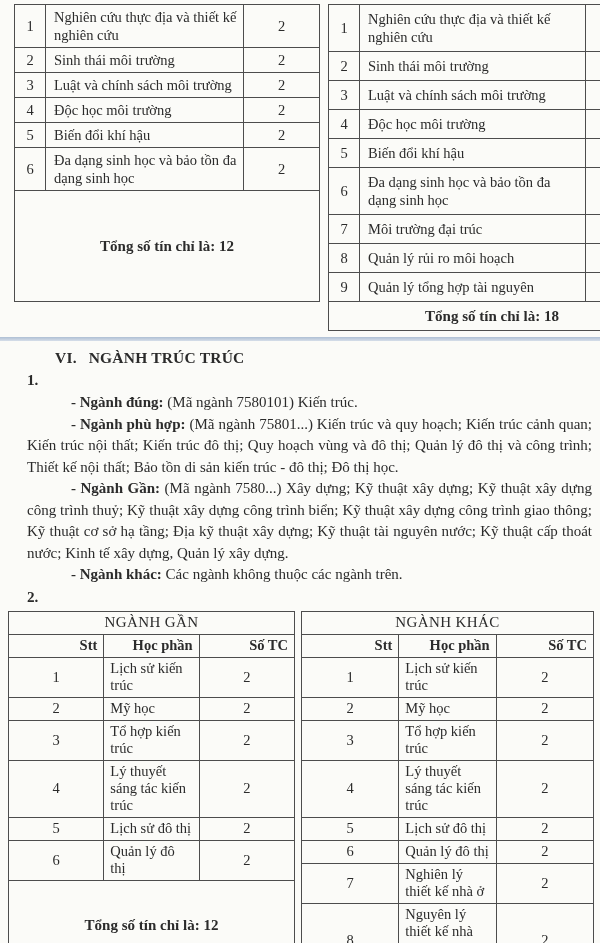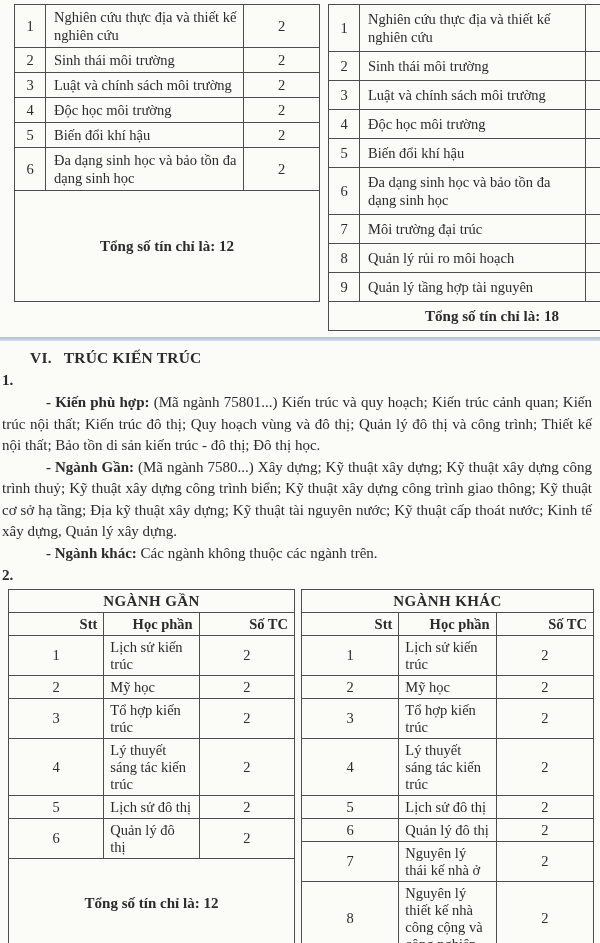--- a/index.html
+++ b/index.html
@@ -44,21 +44,21 @@
   .tbl-top-right .course{width:211px;}
   .tbl-top-right .credits{width:57px;}
 
   
   .divider{
     margin-top:6px;height:4px;width:600px;
     background:linear-gradient(#aebfd4,#d6dee9);
   }
 
   
-  .section{padding:6px 8px 0 2px;}
+  .section{padding:6px 8px 0 27px;}
   .sec-heading{
     display:flex;font-weight:bold;font-size:15.5px;
     margin:2px 0 4px 28px;letter-spacing:.2px;
   }
   .sec-heading .roman{margin-right:12px;}
   .list-head{
     display:flex;font-weight:bold;font-size:15.2px;margin:2px 0 3px 0;
   }
   .list-head .num{width:28px;}
   .paras p{
@@ -69,21 +69,21 @@
 
   
   .bottom-tables{
     display:flex;align-items:flex-start;
     padding:2px 0 0 8px;gap:6px;
   }
   .bottom-tables td,.bottom-tables th{
     line-height:17px;padding:2.5px 6px;
   }
   .group-header{
-    text-align:center;font-weight:bold;font-size:15px;
+    text-align:center;font-weight:normal;font-size:15px;
     letter-spacing:.4px;padding:3px 0;
   }
   .col-header{
     text-align:right;font-weight:bold;font-size:14.5px;padding:2px 0;
   }
   .tbl-bot-left{width:287px;}
   .tbl-bot-left .stt{width:30px;}
   .tbl-bot-left .course{width:207px;}
   .tbl-bot-left .credits{width:50px;}
   .tbl-bot-right{width:293px;}
@@ -177,49 +177,50 @@
           <td class="course">Môi trường đại trúc</td>
           <td class="credits">2</td>
         </tr>
           <tr>
           <td class="stt">8</td>
           <td class="course">Quản lý rủi ro môi hoạch</td>
           <td class="credits">2</td>
         </tr>
           <tr>
           <td class="stt">9</td>
-          <td class="course">Quản lý tầng hợp tài nguyên</td>
+          <td class="course">Quản lý tổng hợp tài nguyên</td>
           <td class="credits">2</td>
         </tr>
         </tbody>
       <tbody>
         <tr>
           <td class="total-cell" colspan="3">Tổng số tín chỉ là: 18</td>
         </tr>
       </tbody>
     </table>
 
   </div>
 
   <div class="divider"></div>
 
   <div class="section">
 
     <div class="sec-heading">
       <span class="roman">VI.</span>
-      <span>TRÚC KIẾN TRÚC</span>
+      <span>NGÀNH TRÚC TRÚC</span>
     </div>
 
     <div class="list-head">
       <span class="num">1.</span>
     </div>
 
     <div class="paras">
 
-        <p><b>- Kiến phù hợp:</b> <span>(Mã ngành 75801...) Kiến trúc và quy hoạch; Kiến trúc cảnh quan; Kiến trúc nội thất; Kiến trúc đô thị; Quy hoạch vùng và đô thị; Quản lý đô thị và công trình; Thiết kế nội thất; Bảo tồn di sản kiến trúc - đô thị; Đô thị học.</span></p>
+    <p><b>- Ngành đúng:</b> <span>(Mã ngành 7580101) Kiến trúc.</span></p>
+        <p><b>- Ngành phù hợp:</b> <span>(Mã ngành 75801...) Kiến trúc và quy hoạch; Kiến trúc cảnh quan; Kiến trúc nội thất; Kiến trúc đô thị; Quy hoạch vùng và đô thị; Quản lý đô thị và công trình; Thiết kế nội thất; Bảo tồn di sản kiến trúc - đô thị; Đô thị học.</span></p>
         <p><b>- Ngành Gần:</b> <span>(Mã ngành 7580...) Xây dựng; Kỹ thuật xây dựng; Kỹ thuật xây dựng công trình thuỷ; Kỹ thuật xây dựng công trình biển; Kỹ thuật xây dựng công trình giao thông; Kỹ thuật cơ sở hạ tầng; Địa kỹ thuật xây dựng; Kỹ thuật tài nguyên nước; Kỹ thuật cấp thoát nước; Kinh tế xây dựng, Quản lý xây dựng.</span></p>
         <p><b>- Ngành khác:</b> <span>Các ngành không thuộc các ngành trên.</span></p>
       </div>
 
     <div class="list-head">
       <span class="num">2.</span>
     </div>
 
   </div>
 
@@ -314,21 +315,21 @@
           <td class="course">Lịch sử đô thị</td>
           <td class="credits">2</td>
         </tr>
           <tr>
           <td class="stt">6</td>
           <td class="course">Quản lý đô thị</td>
           <td class="credits">2</td>
         </tr>
           <tr>
           <td class="stt">7</td>
-          <td class="course">Nguyên lý thái kế nhà ở</td>
+          <td class="course">Nghiên lý thiết kế nhà ở</td>
           <td class="credits">2</td>
         </tr>
           <tr>
           <td class="stt">8</td>
           <td class="course">Nguyên lý thiết kế nhà công cộng và công nghiệp</td>
           <td class="credits">2</td>
         </tr>
         </tbody>
 
     </table>

